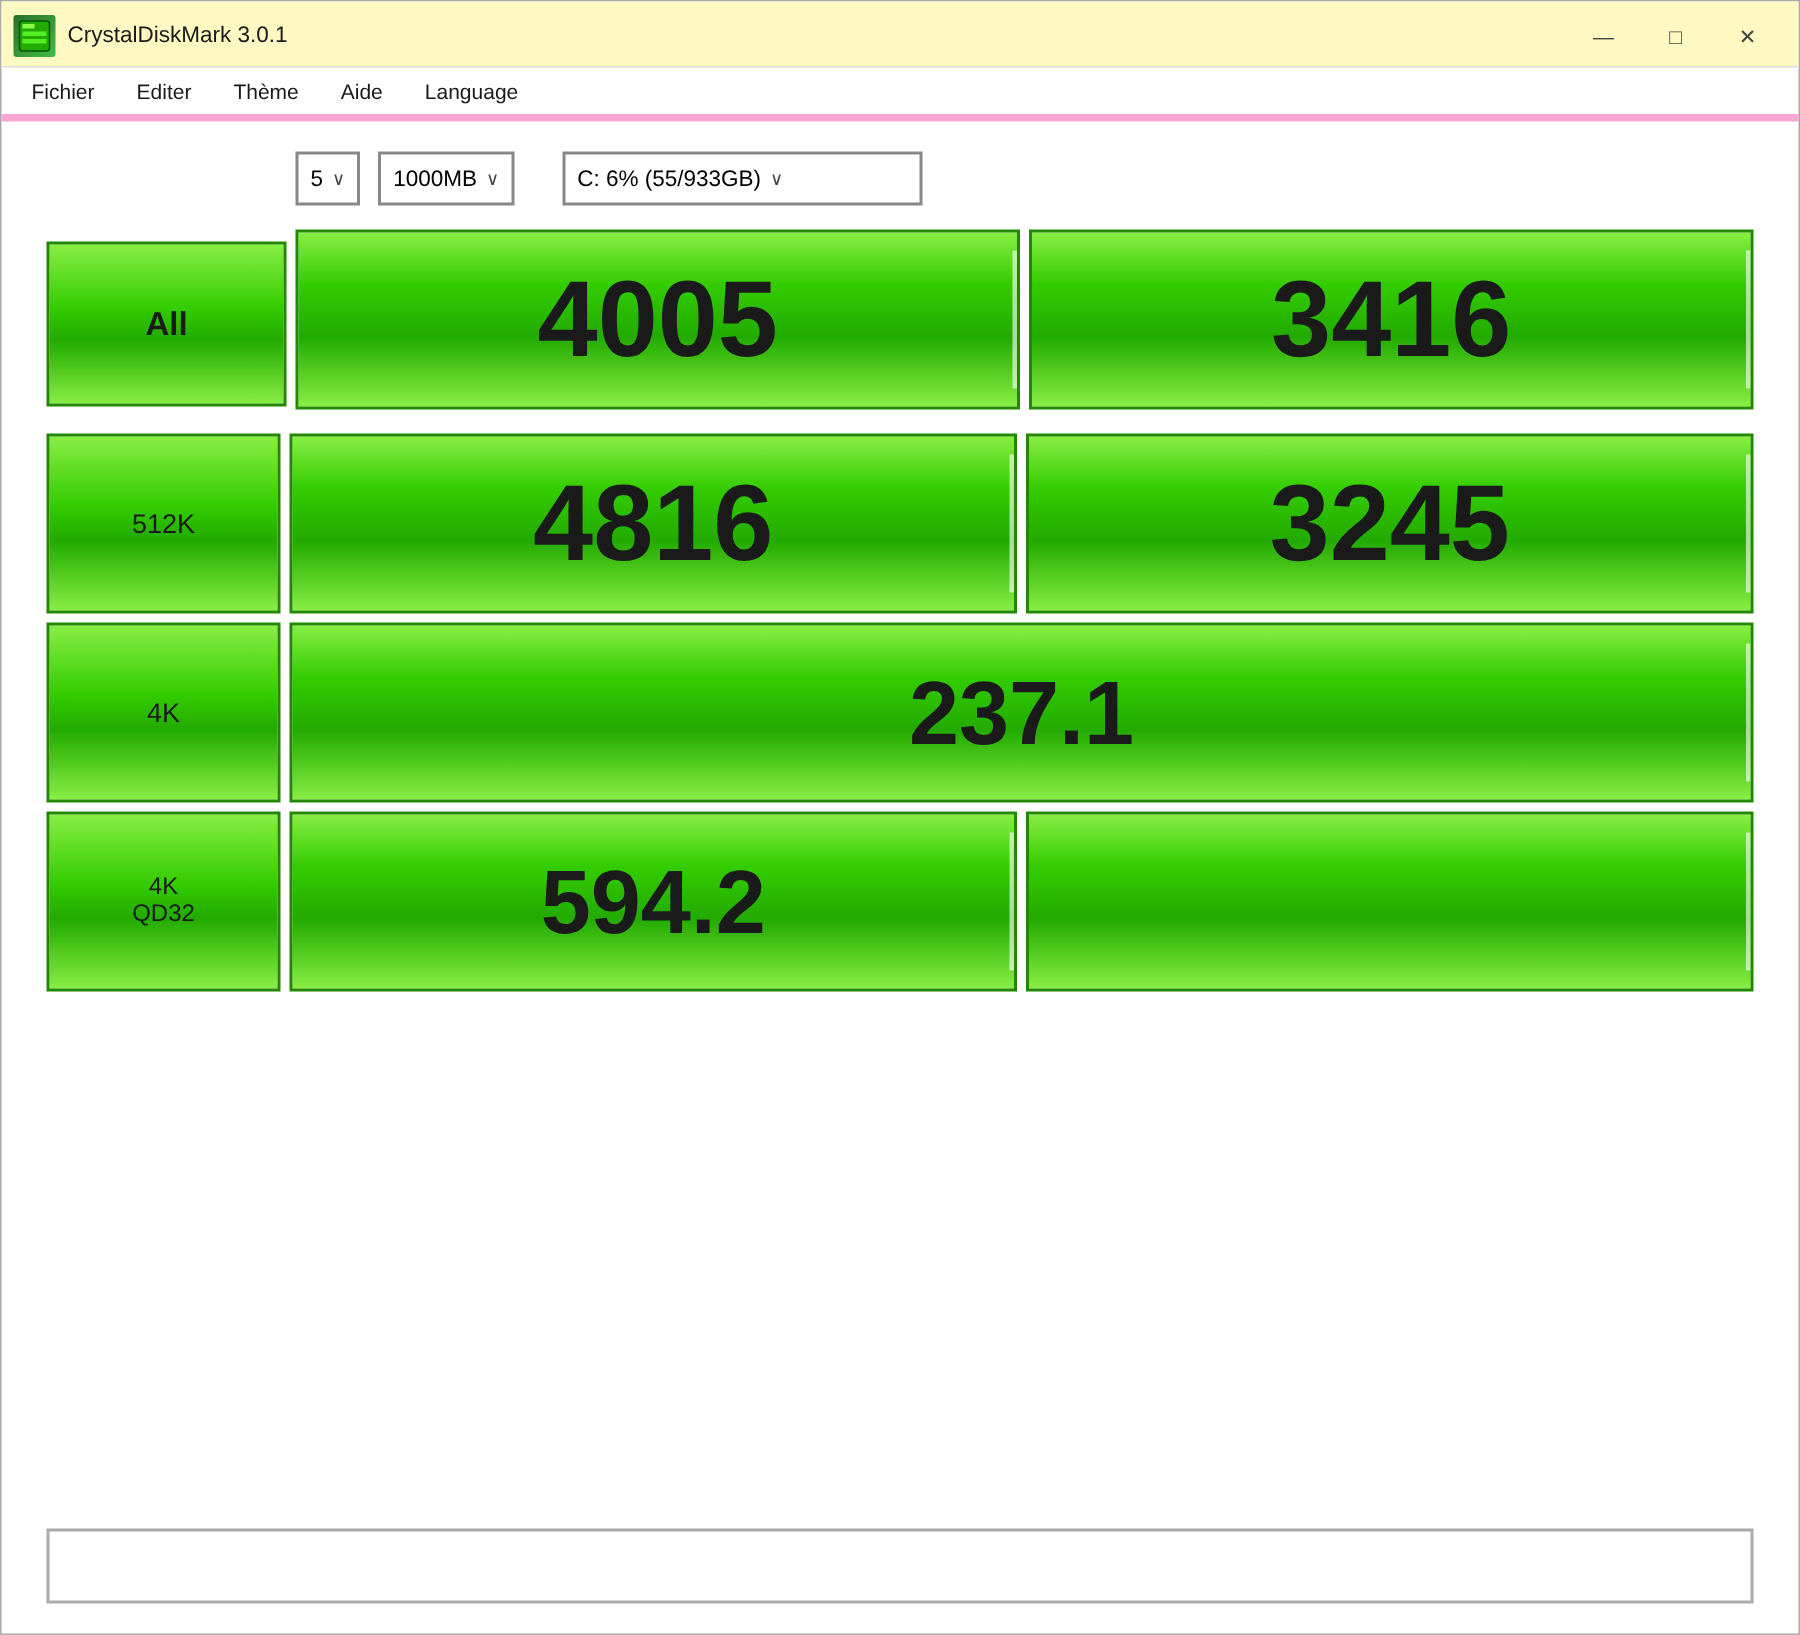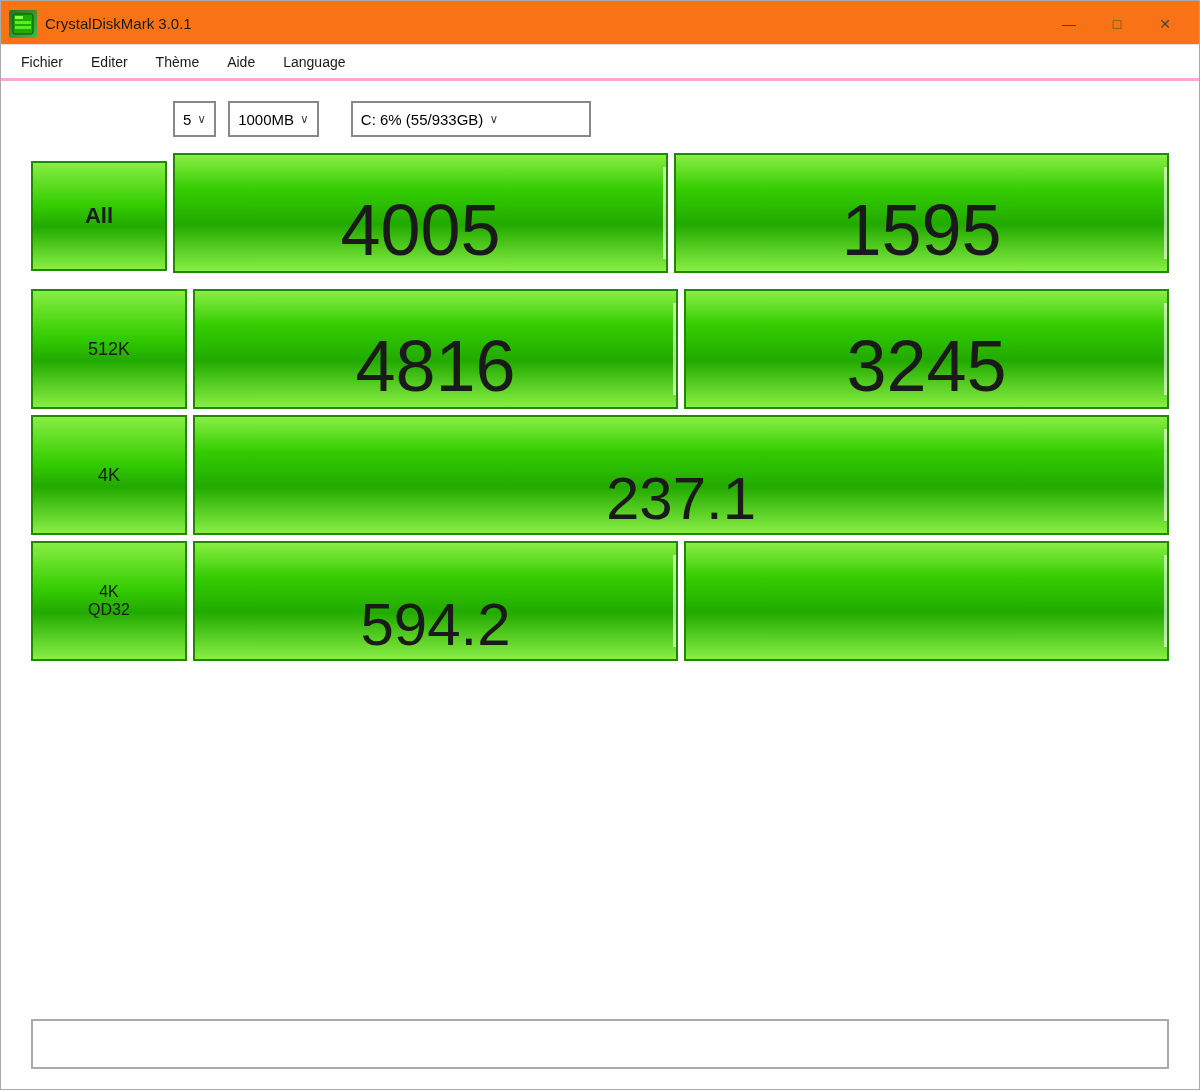--- a/index.html
+++ b/index.html
@@ -16,21 +16,21 @@
       width: 1200px;
       height: 1090px;
       background: #ffffff;
       border: 1px solid #aaa;
       display: flex;
       flex-direction: column;
     }
 
     
     .title-bar {
-      background: #f97316;
+      background: #fef9c3;
       display: flex;
       align-items: center;
       justify-content: space-between;
       padding: 8px 12px 6px 8px;
       border-bottom: 1px solid #e0e0e0;
       height: 44px;
     }
 
     .title-bar-left {
       display: flex;
@@ -72,21 +72,21 @@
       display: flex;
       align-items: center;
       justify-content: center;
     }
 
     
     .menu-bar {
       display: flex;
       align-items: center;
       padding: 4px 8px;
-      border-bottom: 3px solid #f9a8d4;
+      border-bottom: 5px solid #f9a8d4;
       gap: 4px;
       height: 36px;
     }
 
     .menu-item {
       padding: 4px 12px;
       font-size: 14px;
       color: #1a1a1a;
       cursor: pointer;
       border-radius: 2px;
@@ -95,21 +95,21 @@
     
     .main-content {
       flex: 1;
       padding: 20px 30px;
       display: flex;
       flex-direction: column;
       gap: 16px;
     }
 
     .all-button {
-      width: 136px;
+      width: 160px;
       height: 110px;
       background: linear-gradient(180deg, #88ee44 0%, #33cc00 40%, #22aa00 60%, #88ee44 100%);
       border: 2px solid #228800;
       color: #1a1a1a;
       font-size: 22px;
       font-weight: bold;
       cursor: pointer;
       display: flex;
       align-items: center;
       justify-content: center;
@@ -183,24 +183,24 @@
     .row-label.multiline {
       flex-direction: column;
       font-size: 16px;
     }
 
     .data-cell {
       flex: 1;
       background: linear-gradient(180deg, #88ee44 0%, #33cc00 30%, #22aa00 60%, #88ee44 100%);
       border: 2px solid #228800;
       display: flex;
-      align-items: flex-end;
+      align-items: center;
       justify-content: center;
       font-size: 72px;
-      font-weight: 400;
+      font-weight: 700;
       color: #1a1a1a;
       position: relative;
       overflow: hidden;
     }
 
     .data-cell.small-font {
       font-size: 60px;
     }
 
     
@@ -298,21 +298,21 @@
           </div>
         </div>
 
 
         <div class="data-row" style="margin-top:6px;">
           <div class="data-cell">
             <span>4005</span>
             <div class="cell-divider"></div>
           </div>
           <div class="data-cell">
-            <span>1595</span>
+            <span>3416</span>
             <div class="cell-divider"></div>
           </div>
         </div>
 
       </div>
     </div>
 
     <div class="data-rows">
 
       <div class="data-row">

